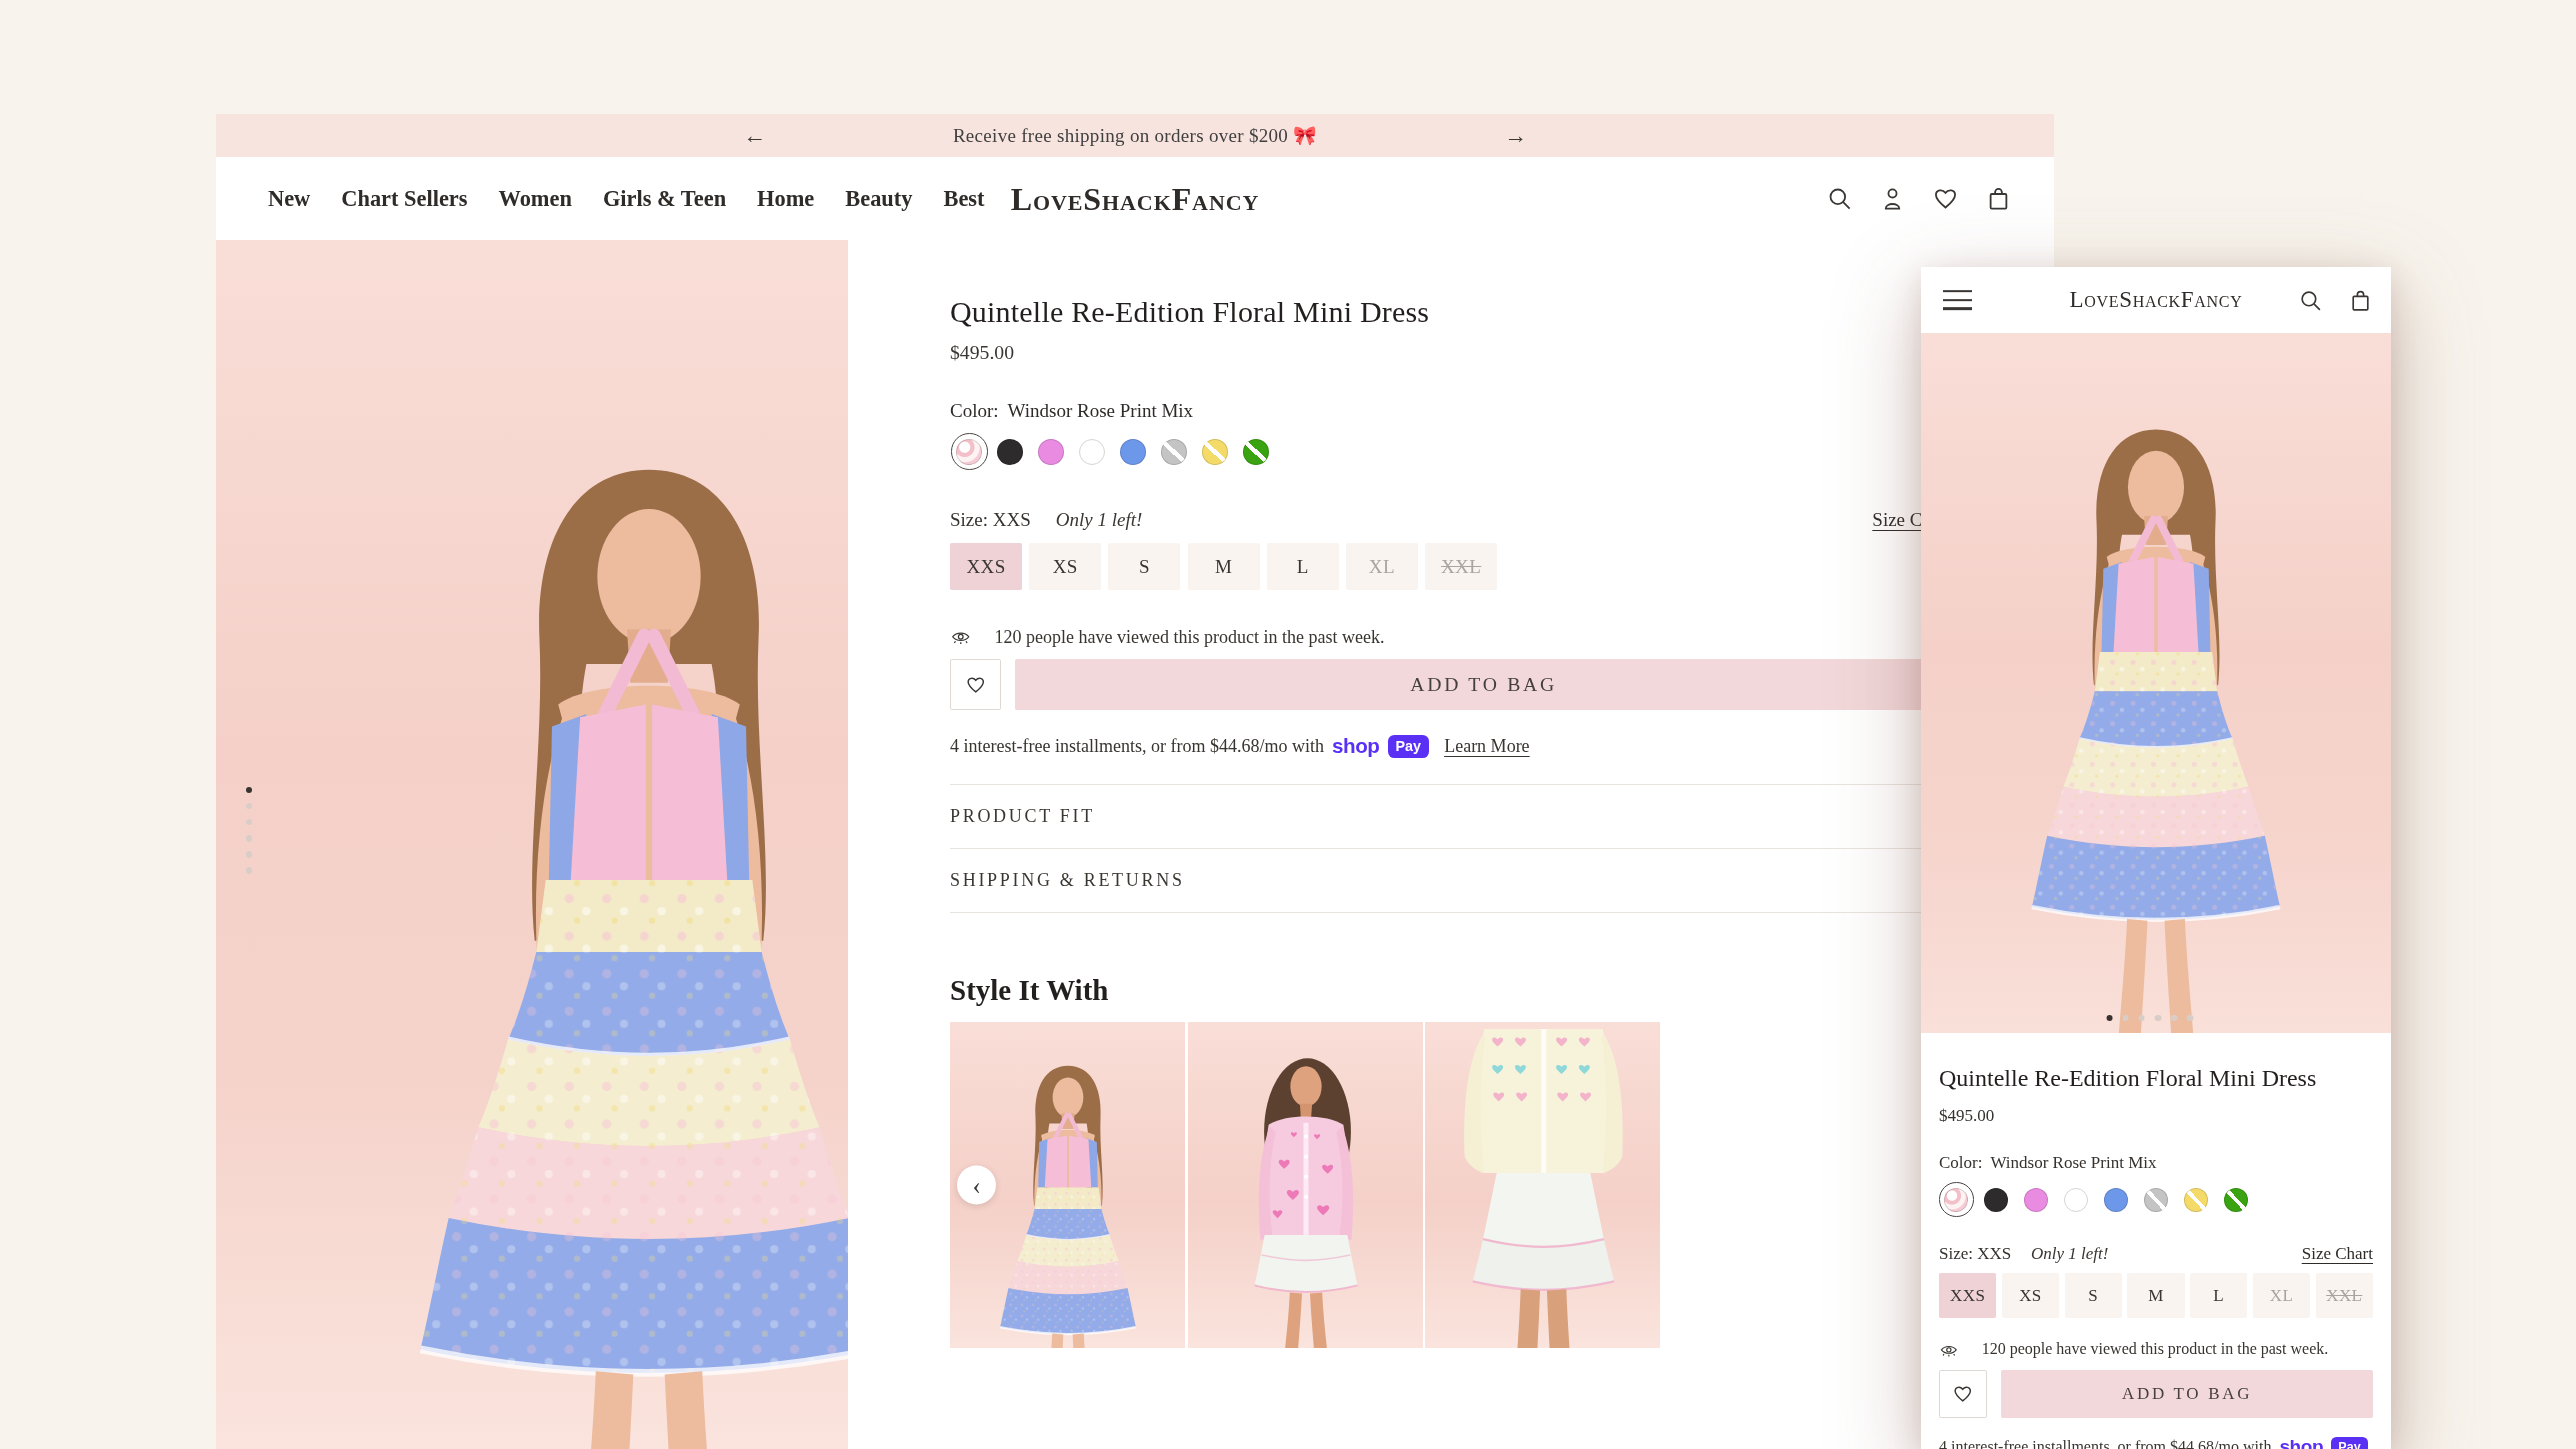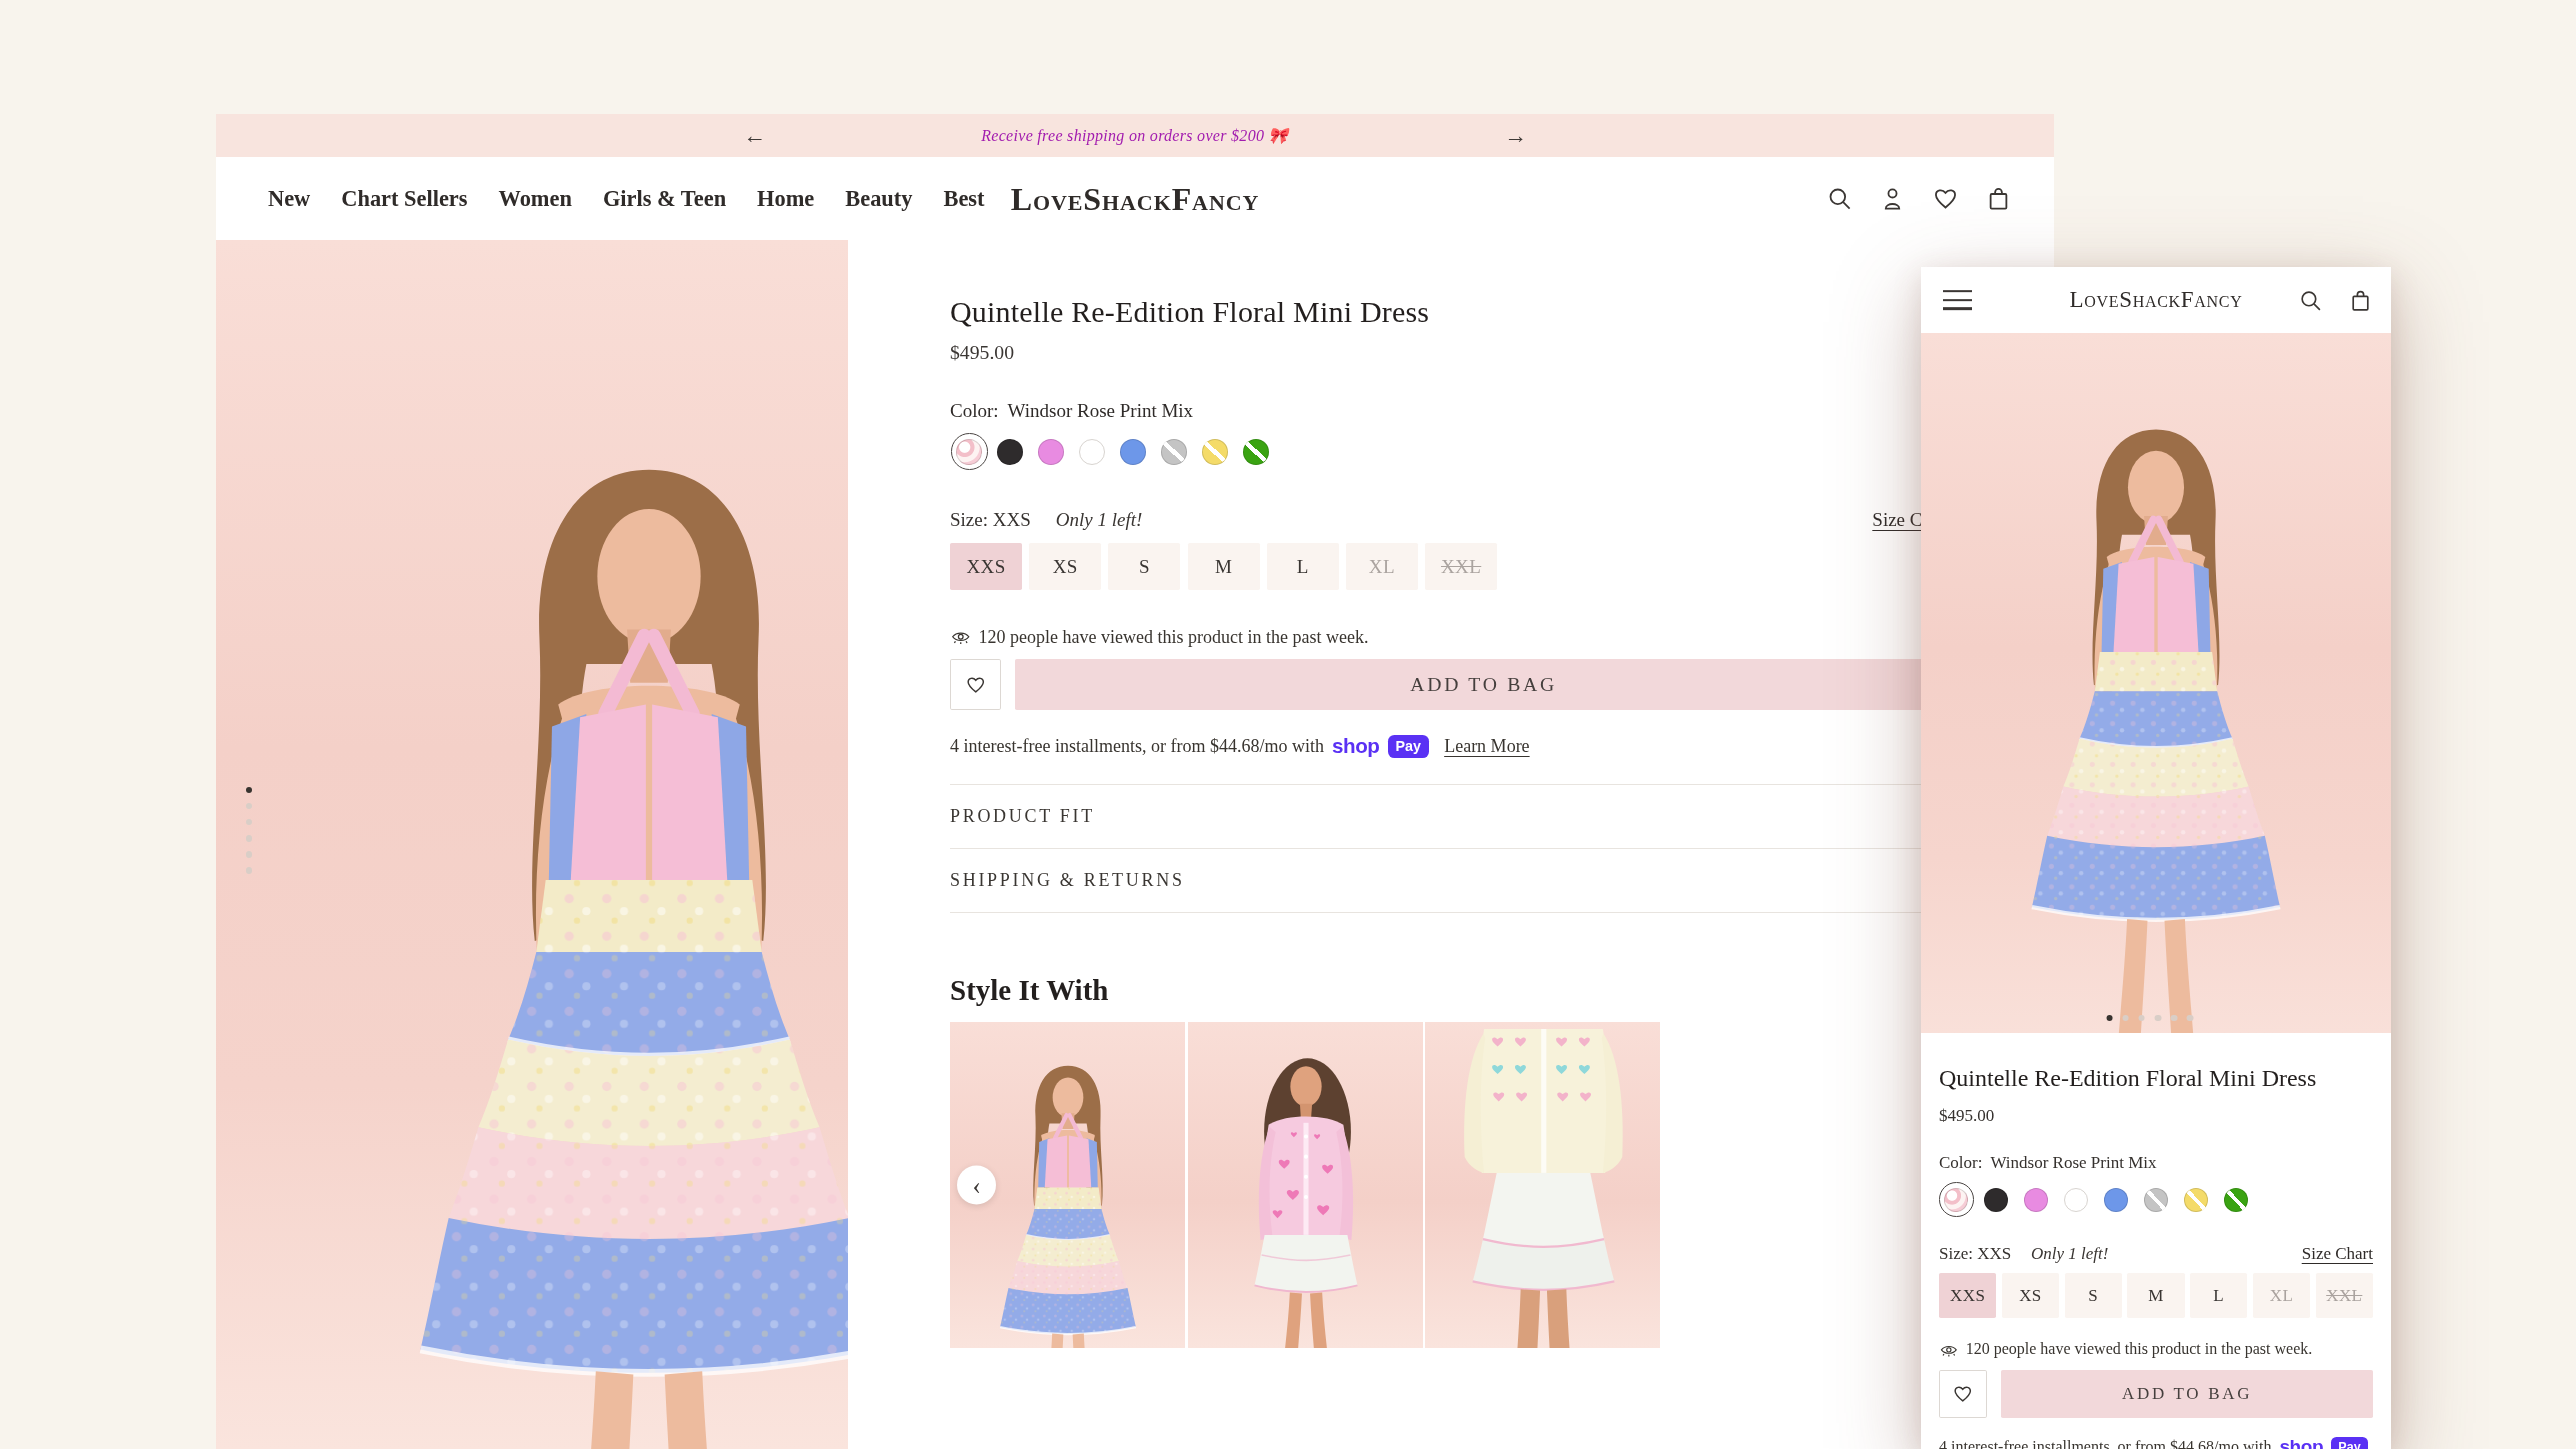--- a/index.html
+++ b/index.html
@@ -4,21 +4,21 @@
 <title>LoveShackFancy</title>
 <style>
   * { margin:0; padding:0; box-sizing:border-box; }
   html,body { width:2576px; height:1449px; overflow:hidden; }
   body { background:#f8f4ed; font-family:"Liberation Serif","DejaVu Serif",serif; color:#35312e; position:relative; }
 
   
   .desktop { position:absolute; left:216px; top:114px; width:1838px; height:1335px; background:#ffffff; }
 
   .banner { height:43px; background:#f8e4de; position:relative; display:flex; align-items:center; justify-content:center; }
-  .banner-text { font-size:16px; color:#a21caf; letter-spacing:0.3px;font-style:italic; }
+  .banner-text { font-size:19px; color:#404040; letter-spacing:0.3px; }
   .banner-arrow { position:absolute; top:50%; transform:translateY(-50%); font-size:23px; color:#3d3835; cursor:pointer; background:none; border:none; font-family:inherit; }
   .banner-arrow.prev { left:calc(50% - 392px); }
   .banner-arrow.next { left:calc(50% + 369px); }
 
   .navbar { height:83px; background:#fff; position:relative;font-weight:bold; }
   .nav-links { position:absolute; left:52px; top:0; height:100%; display:flex; align-items:center; gap:31px; }
   .nav-link { font-size:22.4px; color:#2f2b29; cursor:pointer; white-space:nowrap; }
   .logo { position:absolute; left:50%; top:50%; transform:translate(-50%,-50%); font-size:32px; letter-spacing:0.9px; font-variant:small-caps; color:#2f2b29; white-space:nowrap; cursor:pointer; }
   .nav-icons { position:absolute; right:41px; top:0; height:100%; display:flex; align-items:center; gap:24px; }
   .icon-btn { width:29px; height:29px; background:none; border:none; cursor:pointer; display:flex; align-items:center; justify-content:center; }
@@ -45,21 +45,21 @@
        background:linear-gradient(to top right,transparent 43%,#ffffff 43%,#ffffff 55%,transparent 55%); }
   .swatch.selected::after { content:""; position:absolute; inset:-6.3px; border:1.8px solid #4a4543; border-radius:50%; }
   .size-row { margin-top:38px; display:flex; align-items:baseline; gap:25px; font-size:19px; }
   .stock-note { font-style:italic; color:#3a3633; }
   .size-chart { margin-left:auto; text-decoration:underline; text-underline-offset:3.6px; cursor:pointer; color:#2f2b29; }
   .size-btns { margin-top:12.5px; display:flex; gap:7.2px; }
   .size-btn { min-width:72px; height:47px; display:flex; align-items:center; justify-content:center; background:#faf4f0; border:none; border-radius:1.8px; font-family:inherit; font-size:19px; color:#393532; cursor:pointer; letter-spacing:0.4px; }
   .size-btn.selected { background:#efd2d5; }
   .size-btn.muted { color:#aaa39f; }
   .size-btn.sold-out { color:#aaa39f; text-decoration:line-through; }
-  .viewed-row { margin-top:36px; display:flex; align-items:center; gap:7px; font-size:18px; color:#38342f; }
+  .viewed-row { margin-top:36px; display:flex; align-items:center; gap:23px; font-size:18px; color:#38342f; }
   .viewed-row svg { width:21.5px; height:21.5px; stroke:#38342f; stroke-width:1.4; fill:none; }
   .action-row { margin-top:11.6px; display:flex; gap:14.3px; }
   .wish-btn { width:51px; height:51px; background:#fff; border:0.9px solid #ddd8d3; border-radius:1.8px; display:flex; align-items:center; justify-content:center; cursor:pointer; }
   .wish-btn svg { width:21.5px; height:21.5px; stroke:#3a3633; stroke-width:1.6; fill:none; }
   .bag-btn { flex:1; height:51px; background:#f2d8da; border:none; border-radius:1.8px; font-family:inherit; font-size:19.7px; letter-spacing:2.7px; color:#453f3d; cursor:pointer; }
   .installments { margin-top:24px; display:flex; align-items:center; gap:8px; font-size:18px; color:#38342f; white-space:nowrap; }
   .sp-shop { color:#5a31f4; font-family:"Liberation Sans",sans-serif; font-weight:700; font-size:20.6px; letter-spacing:-0.4px; }
   .sp-pay { background:#5a31f4; color:#fff; font-family:"Liberation Sans",sans-serif; font-weight:700; font-size:14.3px; padding:3.6px 8px; border-radius:6.3px; }
   .learn-more { text-decoration:underline; text-underline-offset:3.6px; cursor:pointer; margin-left:7.2px; }
   .accordion { margin-top:26px; border-top:0.9px solid #e8e4df; }

